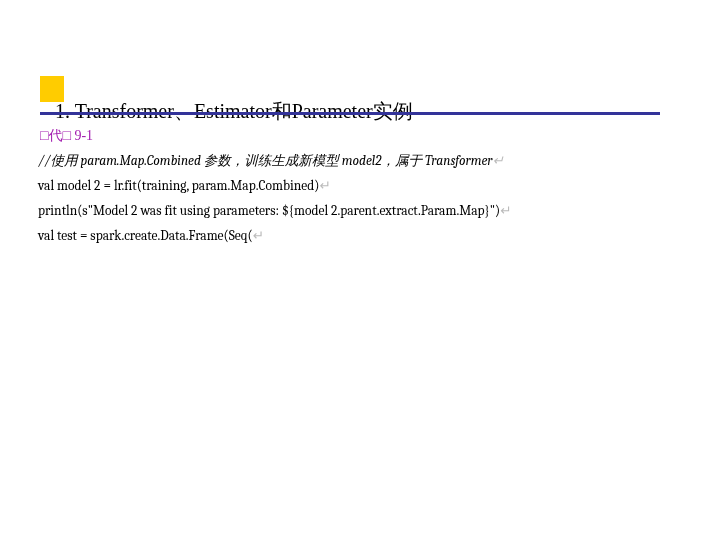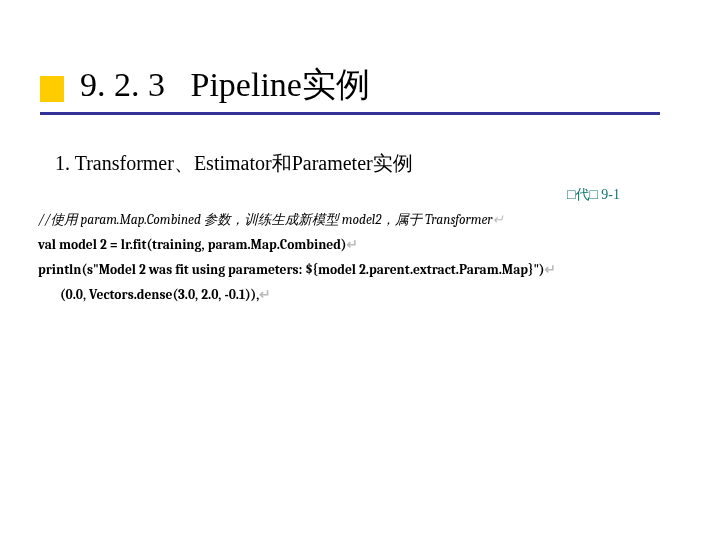--- a/index.html
+++ b/index.html
@@ -42,76 +42,71 @@
       height: 3px;
       background: #333399;
     }
     .subtitle {
       font-size: 20px;
       color: #000;
       padding-left: 55px;
       margin-top: 36px;
     }
     .code-label {
-      text-align: right;
+      text-align: left;
       font-size: 14px;
-      color: #0f766e;
-      margin-top: 9px;
+      color: #a21caf;
+      margin-top: 2px;
       padding-left: 40px;
       width: 620px;
       font-family: "SimSun", serif;
     }
     .code-block {
       margin: 4px 38px 1px 38px;
       width: 640px;
       font-family: Cambria, "Times New Roman", serif;
       font-size: 13.5px;
       line-height: 1.85;
       color: #000;
     }
     .code-block .line {
       white-space: nowrap;
     }
     .code-block .comment {
       font-weight: normal;
       font-style: italic;
     }
     .code-block .bold {
-      font-weight: bold;
+      font-weight: normal;
     }
     .code-block .indent {
       padding-left: 22px;
     }
     .eol-mark {
       color: #bbb;
     }
   </style>
 </head>
 <body>
 
 <div class="header-area">
   <div class="yellow-box"></div>
-  <div class="title">
-    <span>9. 2. 3</span>
-    &nbsp;
-    <span>Pipeline实例</span>
-  </div>
   <div class="title-underline"></div>
 </div>
 
 <div class="subtitle">1. Transformer、Estimator和Parameter实例</div>
 
 <div class="code-label">□代□ 9-1</div>
 
 <div class="code-block">
   <div class="line comment">
     <span>//使用 param.Map.Combined 参数，训练生成新模型 model2，属于 Transformer</span><span class="eol-mark">↵</span>
   </div>
   <div class="line bold">
     <span>val model 2 = lr.fit(training, param.Map.Combined)</span><span class="eol-mark">↵</span>
   </div>
   <div class="line bold">
     <span>println(s"Model 2 was fit using parameters: ${model 2.parent.extract.Param.Map}")</span><span class="eol-mark">↵</span>
   </div>
-  <div class="line bold indent">
-    <span>(0.0, Vectors.dense(3.0, 2.0, -0.1)),</span><span class="eol-mark">↵</span>
+  <div class="line bold">
+    <span>val test = spark.create.Data.Frame(Seq(</span><span class="eol-mark">↵</span>
   </div>
 </div>
 
 </body></html>

